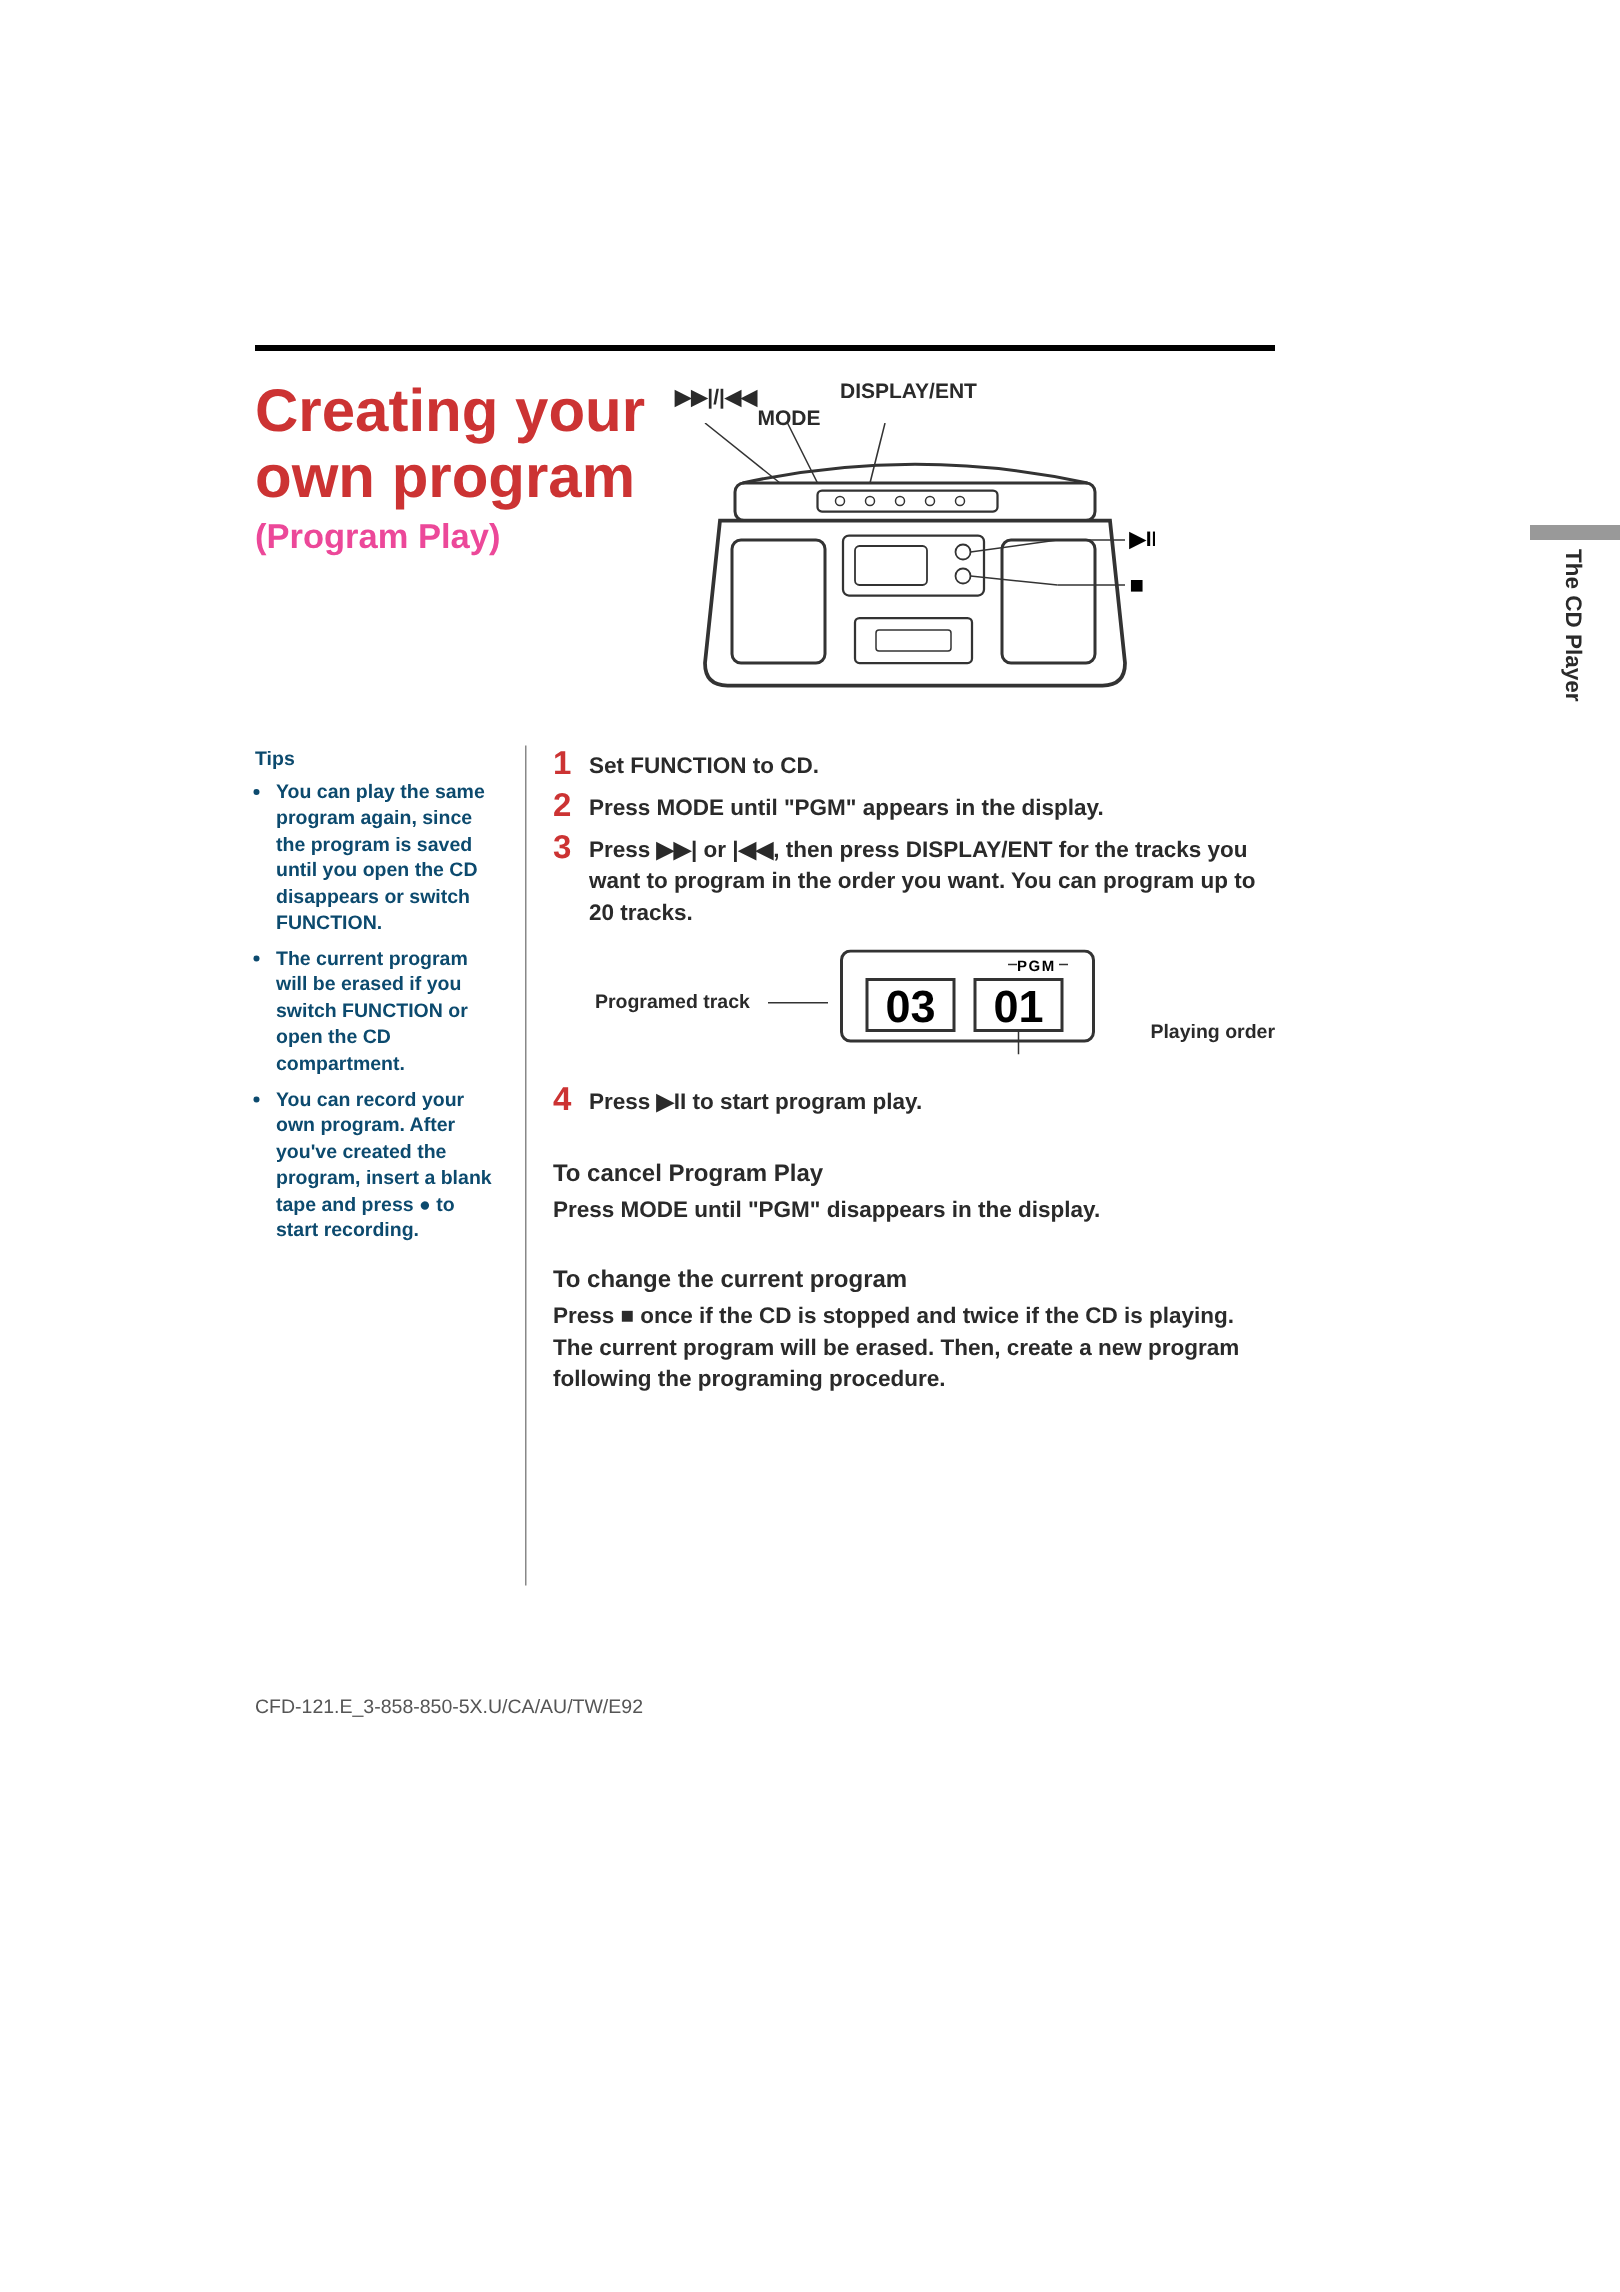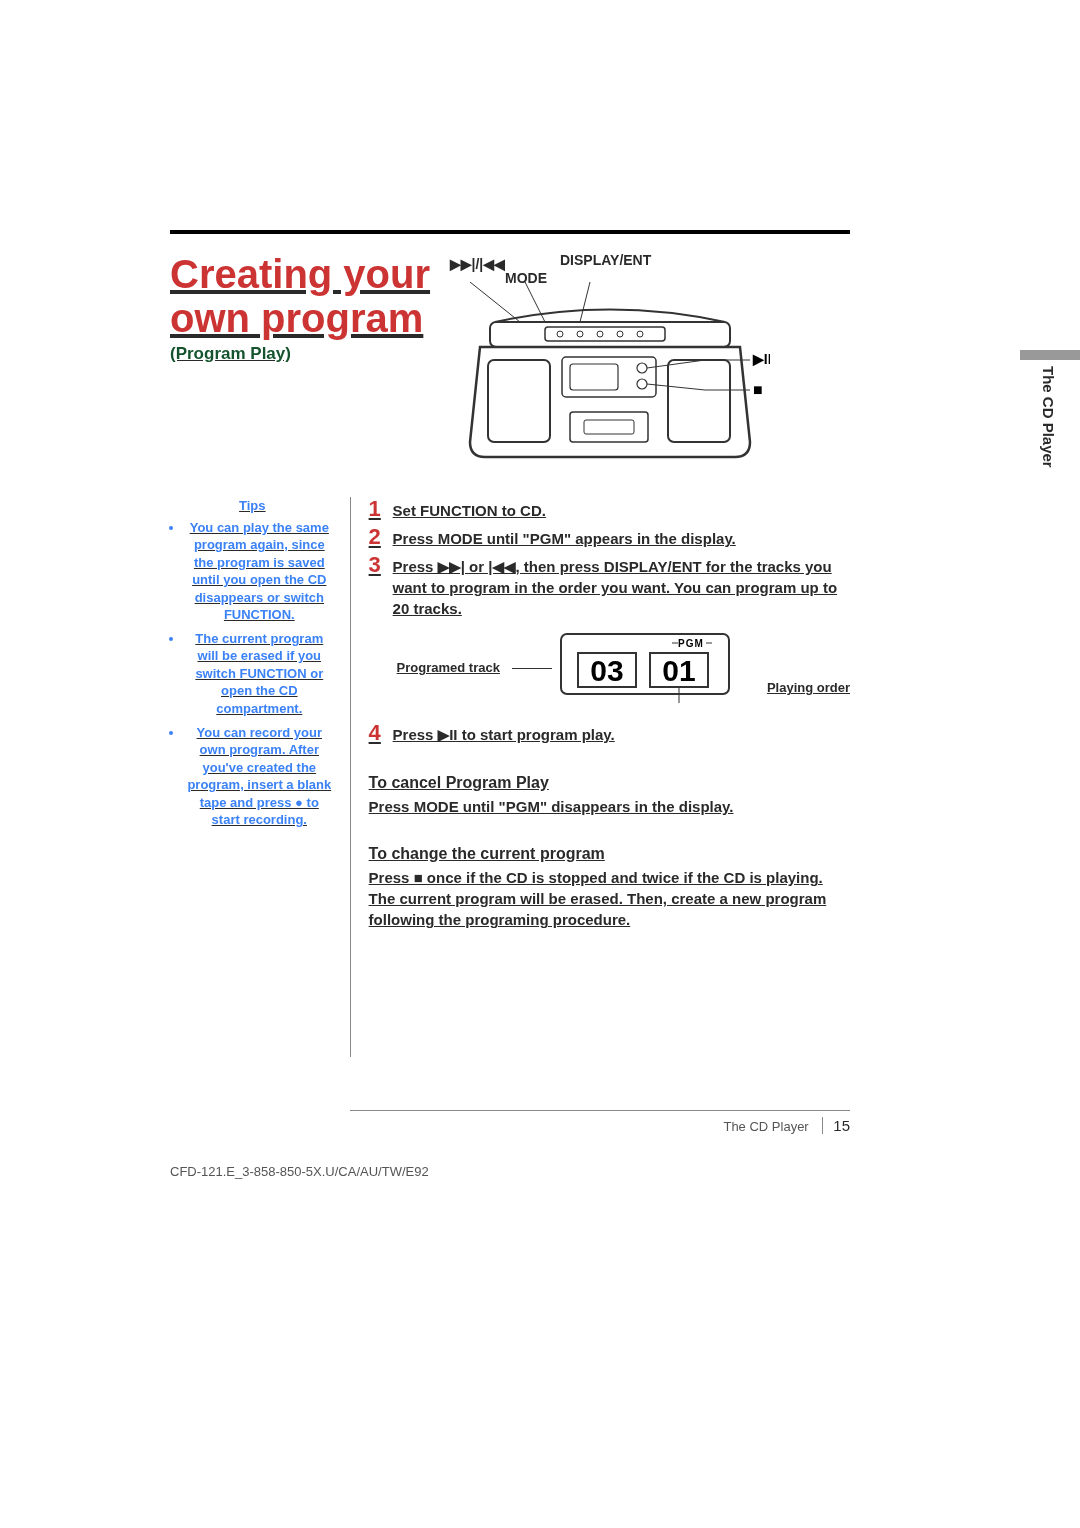--- a/index.html
+++ b/index.html
@@ -10,38 +10,37 @@
     color: #2a2a2a;
     width: 1080px;
     height: 1528px;
     position: relative;
   }
   .page {
     position: absolute;
     left: 170px;
     top: 230px;
     width: 680px;
-    text-decoration: underline;
   }
   .rule {
     height: 4px;
     background: #000;
     margin-bottom: 18px;
   }
   .title {
     font-size: 40px;
     font-weight: bold;
     color: #cc3333;
     line-height: 1.1;
     margin: 0;
   }
   .subtitle {
-    font-size: 17px;
-    font-weight: bold;
-    color: #14532d;
+    font-size: 23px;
+    font-weight: bold;
+    color: #ec4899;
     margin-top: 4px;
   }
   .intro {
     font-size: 16px;
     font-weight: bold;
     color: #2a2a2a;
     margin-top: 58px;
     width: 260px;
     line-height: 1.35;
   }
@@ -89,24 +88,23 @@
   }
 
   .body-cols {
     display: flex;
     margin-top: 25px;
   }
   .tips-col {
     width: 175px;
     font-size: 13px;
     font-weight: bold;
-    color: #3b82f6;
+    color: #0c4a6e;
     line-height: 1.35;
     padding-right: 15px;
-    text-align: center;
   }
   .tips-col .tips-head { margin-bottom: 4px; }
   .tips-col ul { list-style: disc; padding-left: 14px; margin: 0; }
   .tips-col li { margin-bottom: 6px; }
 
   .steps-col {
     flex: 1;
     padding-left: 18px;
     border-left: 1px solid #888;
     font-size: 15px;
@@ -308,19 +306,15 @@
 
       <div class="subhead">To cancel Program Play</div>
       <div class="para">Press MODE until "PGM" disappears in the display.</div>
 
       <div class="subhead">To change the current program</div>
       <div class="para">Press ■ once if the CD is stopped and twice if the CD is playing. The current program will be erased. Then, create a new program following the programing procedure.</div>
     </div>
   </div>
 
   <div class="footer">
-    <div class="footer-line">
-      <span>The CD Player</span>
-      <span class="pg-num">15</span>
-    </div>
     <div class="doc-code">CFD-121.E_3-858-850-5X.U/CA/AU/TW/E92</div>
   </div>
 </div>
 
 </body></html>

